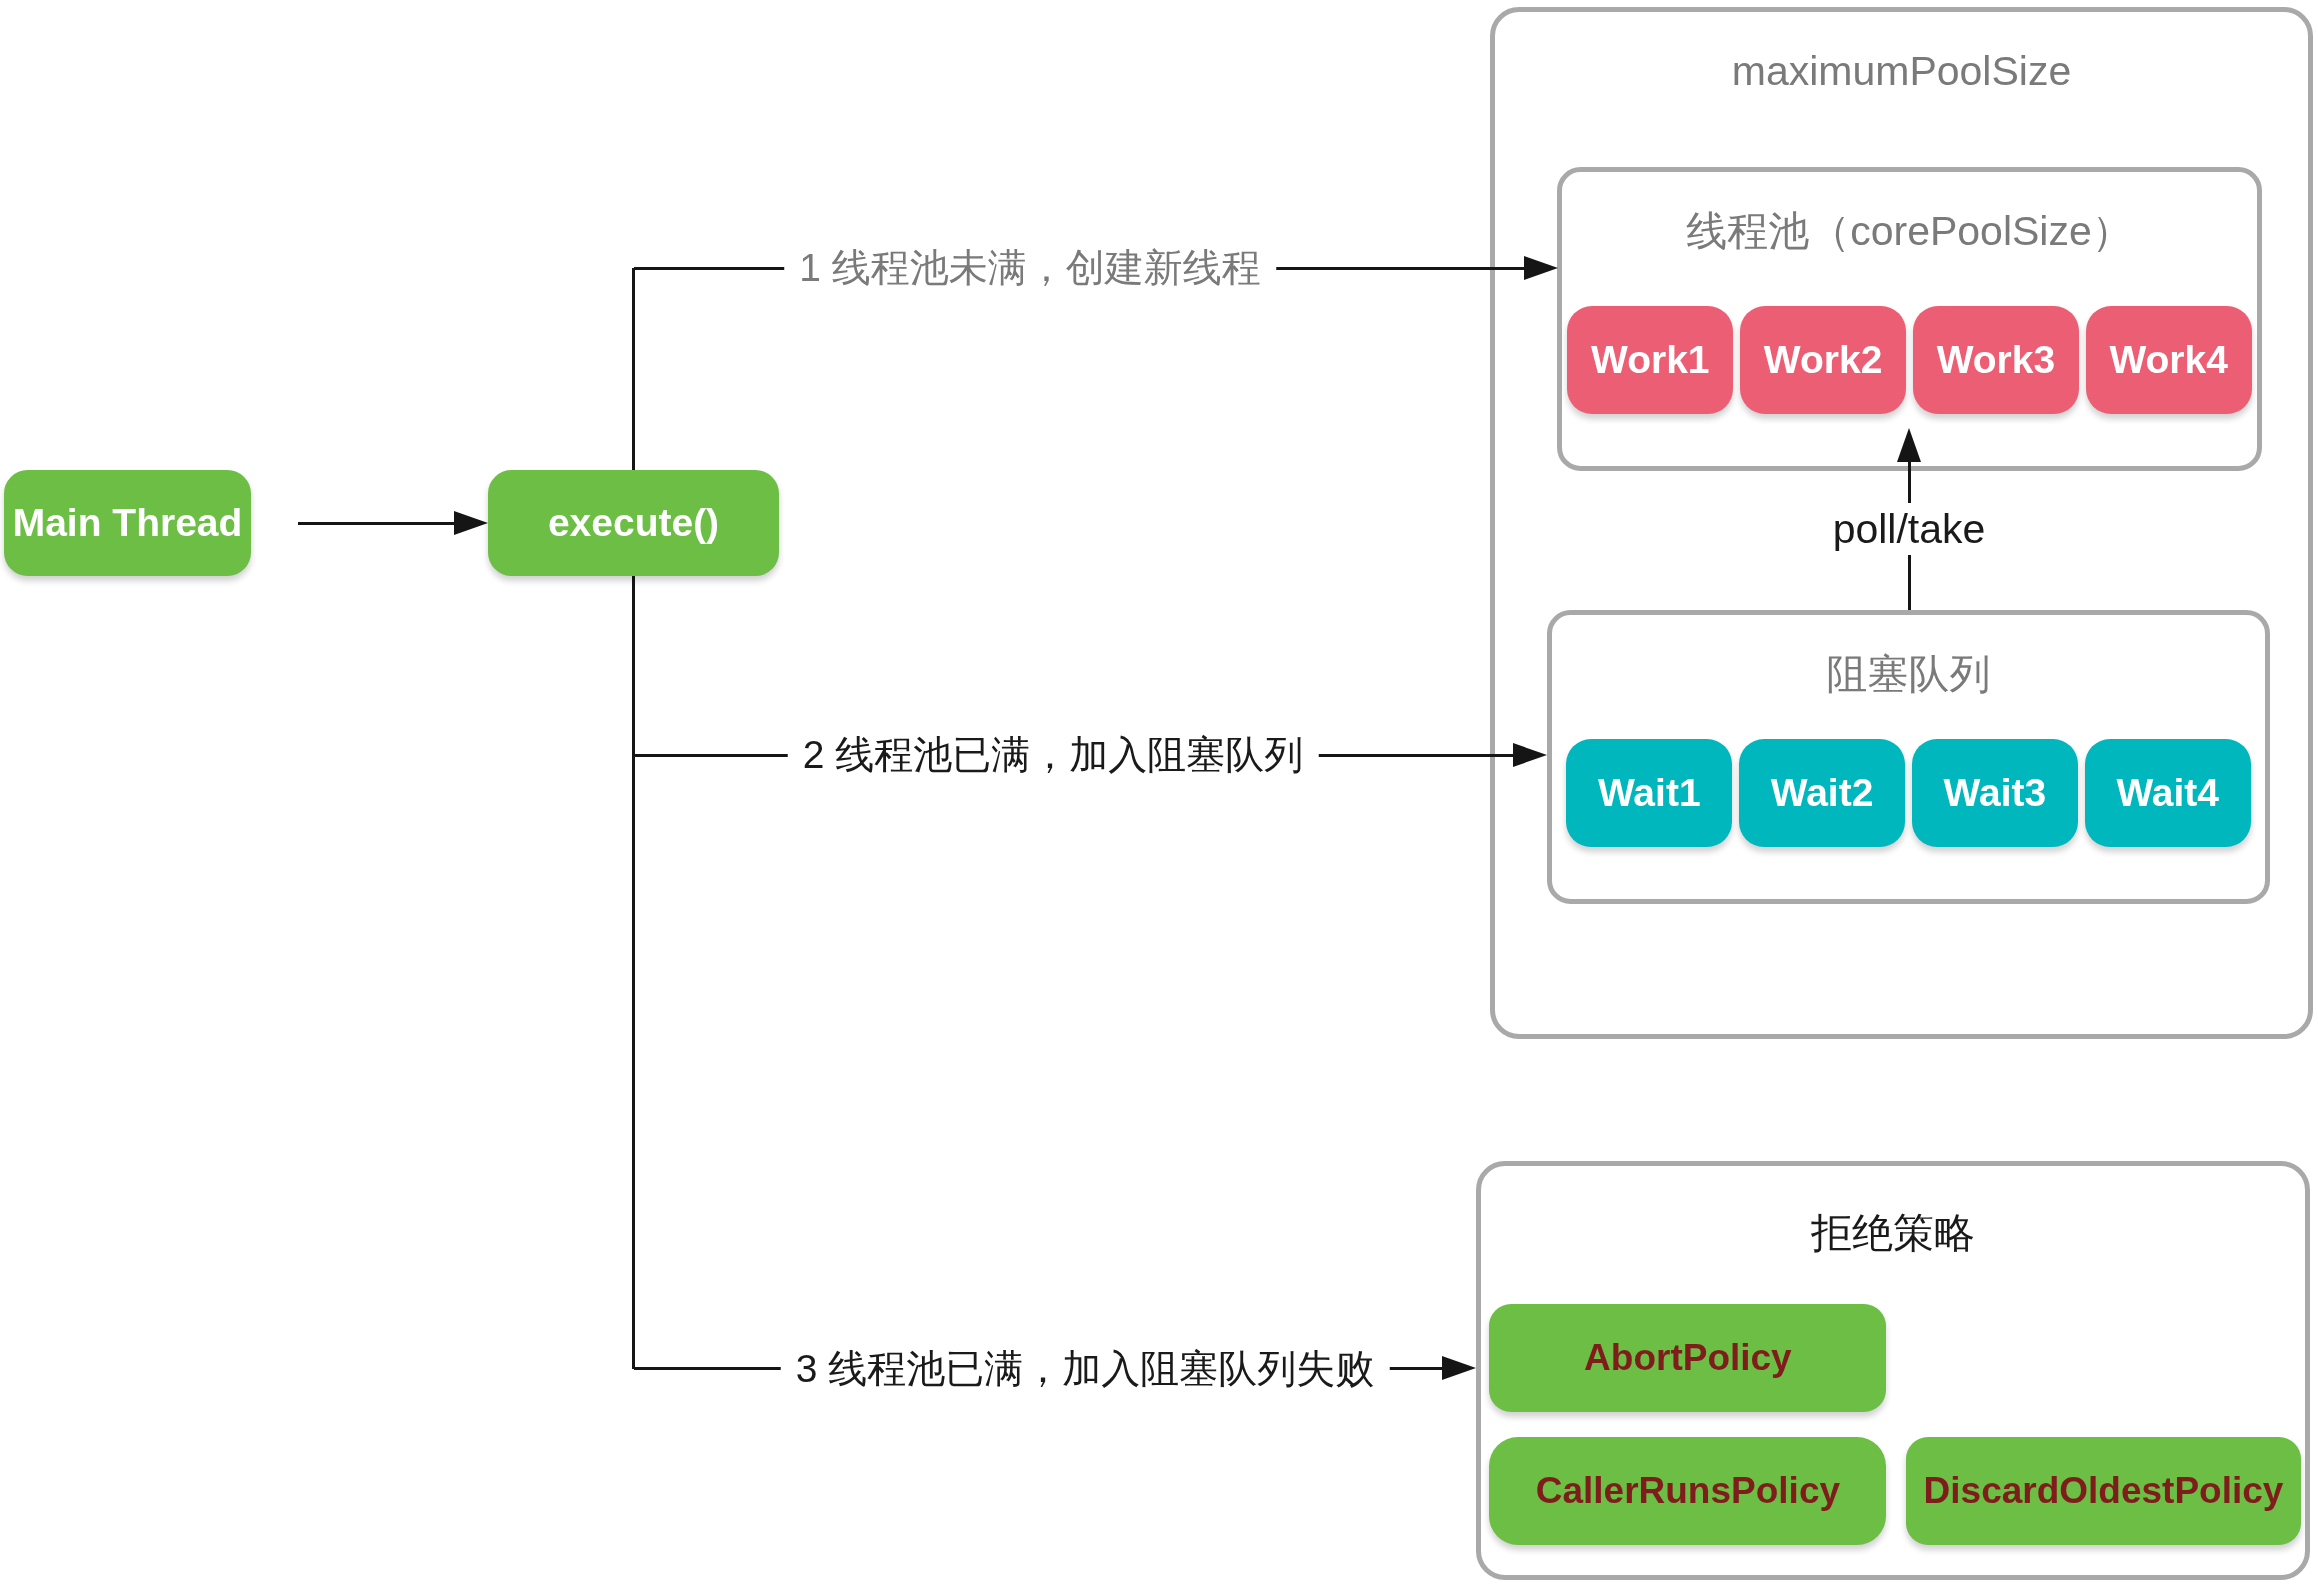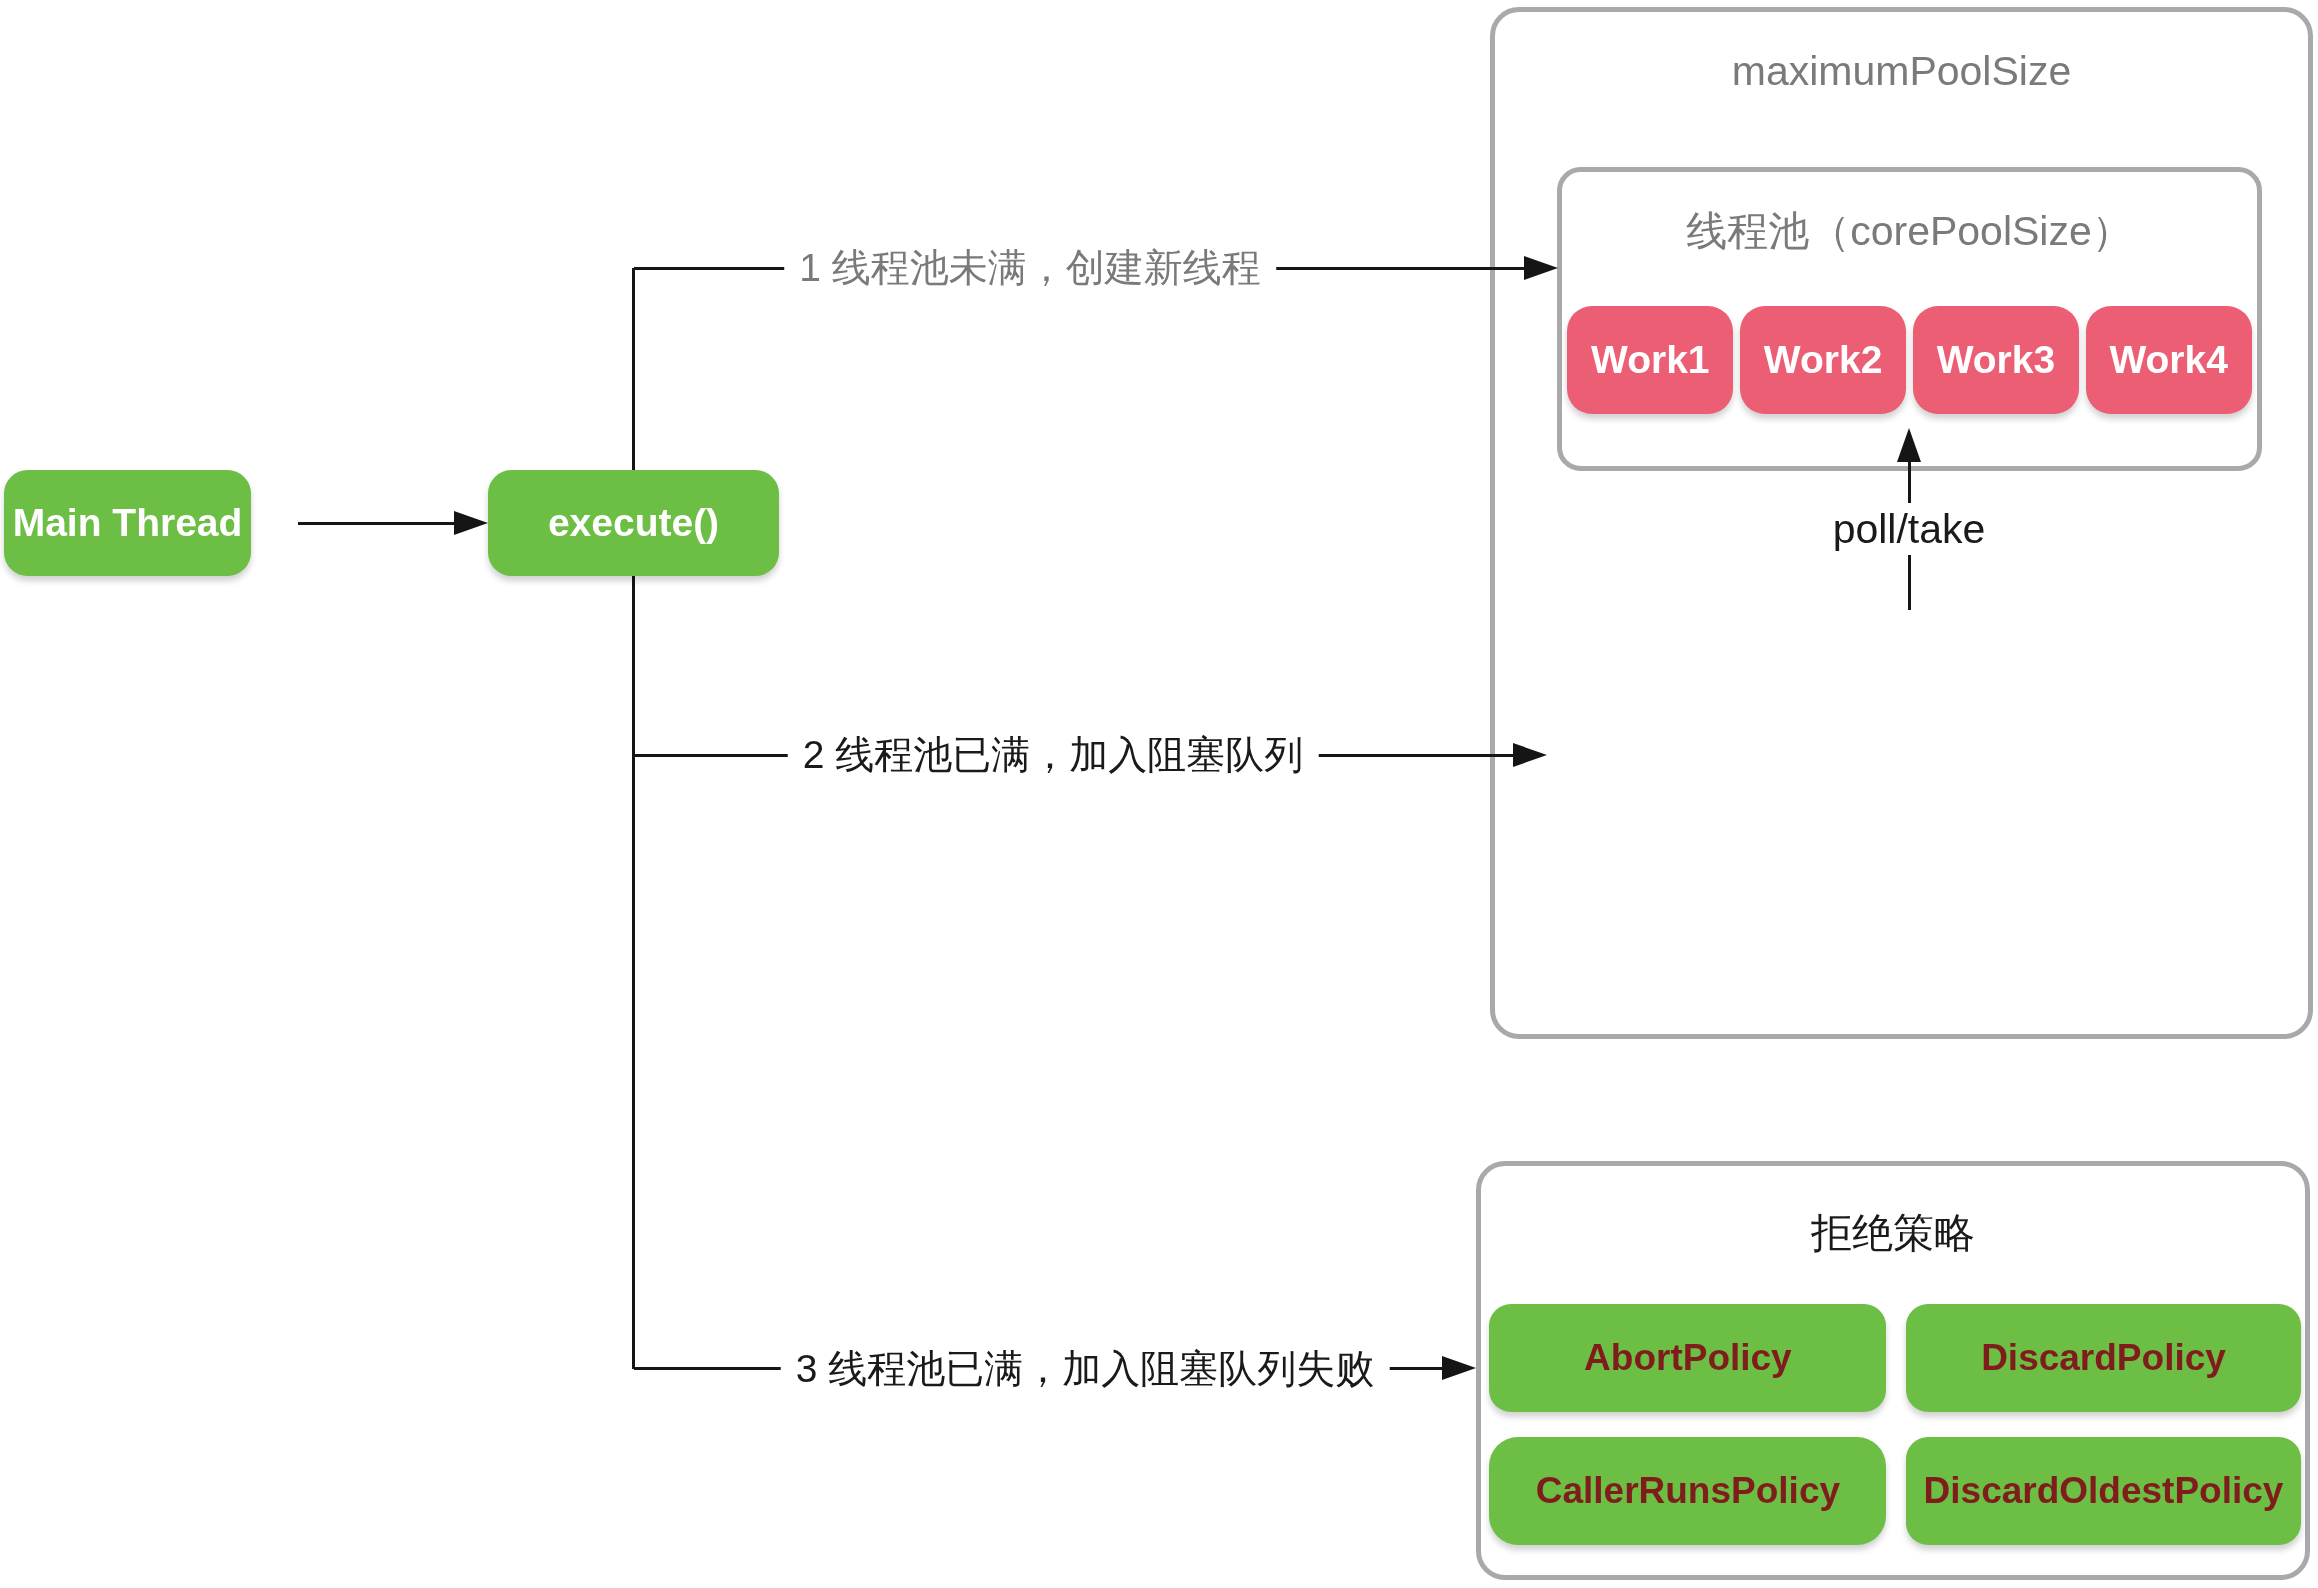--- a/index.html
+++ b/index.html
@@ -140,28 +140,36 @@
     <div class="frame" style="left:62px; top:111px; width:705px; height:304px; border-radius:23.6px;margin-top:44px;">
       <div class="frame-title" style="top:34px;">线程池（corePoolSize）</div>
       <div class="chip-row" style="top:134px;">
         <div class="chip work">Work1</div>
         <div class="chip work">Work2</div>
         <div class="chip work">Work3</div>
         <div class="chip work">Work4</div>
       </div>
     </div>
 
+    <div class="frame" style="left:52px; top:598px; width:723px; height:294px; border-radius:23.6px;">
+      <div class="frame-title" style="top:34px;">阻塞队列</div>
+      <div class="chip-row" style="top:124px;">
+        <div class="chip wait">Wait1</div>
+        <div class="chip wait">Wait2</div>
+        <div class="chip wait">Wait3</div>
+        <div class="chip wait">Wait4</div>
+      </div>
+    </div>
   </div>
 
   <div class="arrow-up" style="left:1897px; top:428px;"></div>
   <div class="vline" style="left:1908px; top:462px; height:148px;"></div>
   <div class="edge-label" style="left:1909px; top:529px; font-size:41px; padding:0 11.8px;">poll/take</div>
 
   <div class="frame" style="left:1476px; top:1161px; width:834px; height:419px;">
     <div class="frame-title dark" style="top:42px;font-family:Liberation Serif, serif;">拒绝策略</div>
     <div class="policy" style="left:8.4px;  top:138px;">AbortPolicy</div>
-    <div class="policy" style="left:425px; top:138px; width:395px;">DiscardPolicy</div>
     <div class="policy" style="left:8.4px;  top:271px;border-radius:29px;">CallerRunsPolicy</div>
     <div class="policy" style="left:425px; top:271px; width:395px;">DiscardOldestPolicy</div>
   </div>
 
 </div>
 
 
 </body></html>

